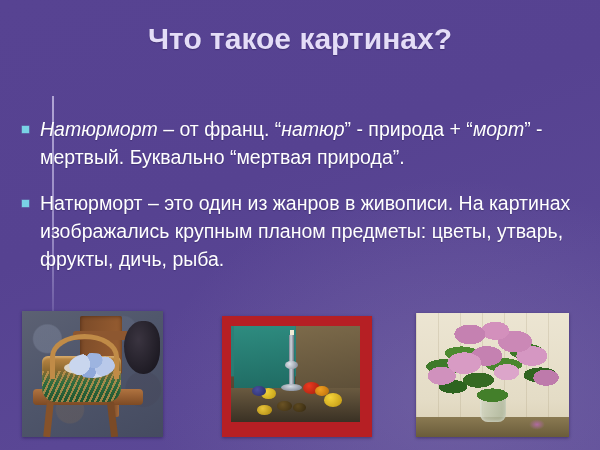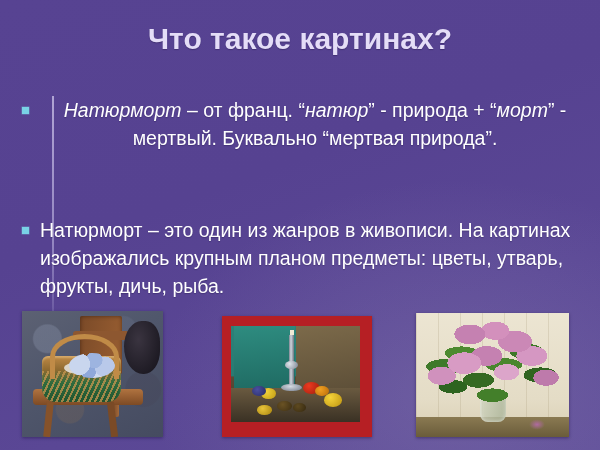--- a/index.html
+++ b/index.html
@@ -26,22 +26,22 @@
     text-shadow:0 1px 1px rgba(30,18,60,.35);
     white-space:nowrap;
   }
   
   #accent-rule{
     position:absolute;left:52px;top:96px;width:2px;height:226px;
     background:linear-gradient(to bottom,rgba(214,206,240,.70),rgba(198,190,232,.55) 65%,rgba(170,162,210,.18));
   }
   
   .bullet-row{position:absolute;left:0;right:6px;}
-  #bullet-1{top:96px;text-align:center;}
-  #bullet-2{top:216px;}
+  #bullet-1{top:115px;}
+  #bullet-2{top:189px;}
   .marker{
     position:absolute;left:22px;top:11px;
     width:7px;height:7px;background:#79d2e6;
     box-shadow:0 0 0 .5px rgba(120,200,225,.5);
   }
   .btext{
     margin-left:40px;margin-right:4px;
     color:#ffffff;
     font-size:19.5px;line-height:28px;
     text-shadow:0 1px 1px rgba(28,16,58,.30);

